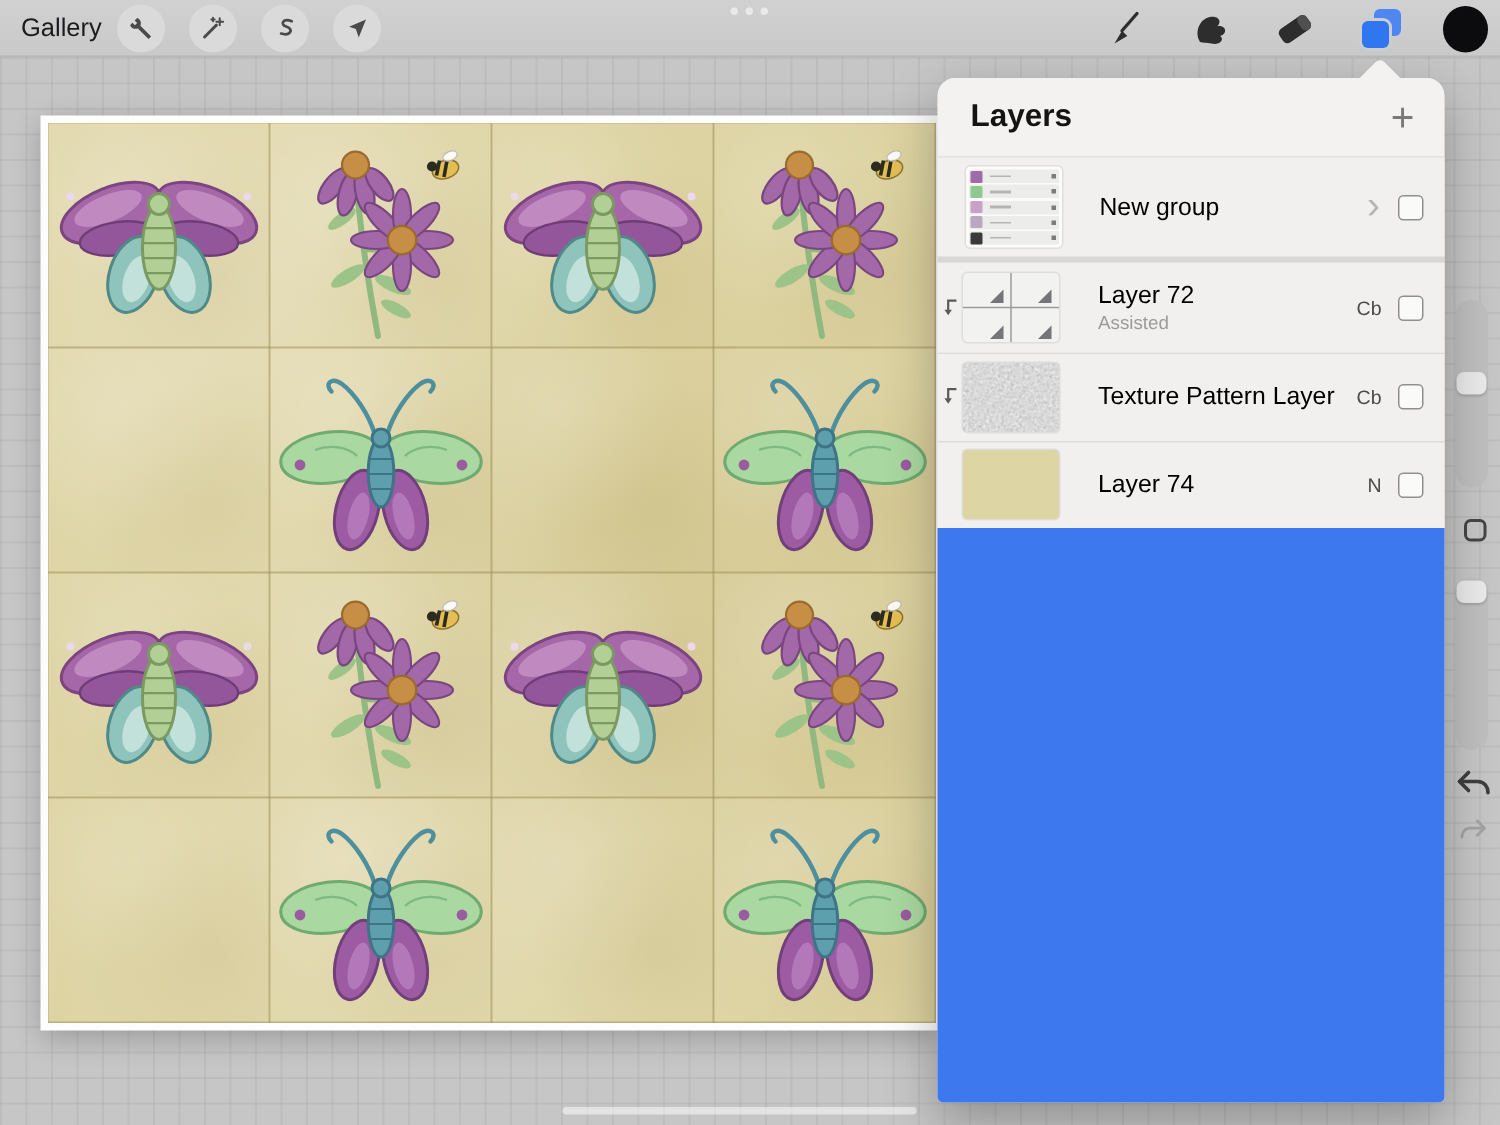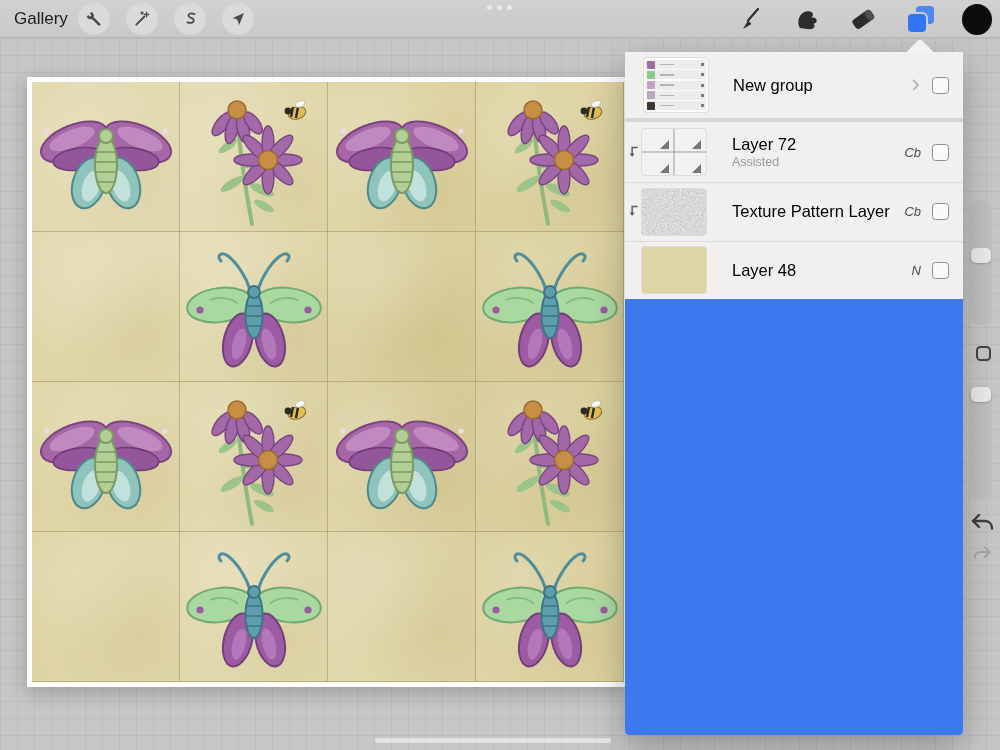--- a/index.html
+++ b/index.html
@@ -77,21 +77,21 @@
   .clip-icon { width:17px; display:flex; justify-content:center; }
   .clip-icon svg { width:11px; height:15px; }
   .thumb { width:64px; border-radius:3px; overflow:hidden; position:relative;
     background:#d9d8d6; flex-shrink:0; }
   .group .thumb { height:54px; margin-right:25px; background:#fbfbfa;
     box-shadow:0 0 0 1px rgba(0,0,0,.07); }
   .layer .thumb { height:46px; margin-right:26px; box-shadow:0 0 0 1px rgba(0,0,0,.08); }
   .lbl { flex:1; min-width:0; }
   .nm { font-size:16.5px; color:#000000; }
   .sub { font-size:12.5px; color:#9b9b9b; margin-top:1px; }
-  .blend { font-size:13px; color:#4b4b4b; margin-right:11px;font-style:italic; }
+  .blend { font-size:13px; color:#4b4b4b; margin-right:11px; }
   .chev { font-size:26px; color:#b5b5b5; font-weight:400; margin-right:12px;
     line-height:1; transform:translateY(-2px); }
   .cbox { width:17px; height:17px; border:1.5px solid #8f8f8f; border-radius:3.5px;
     background:rgba(255,255,255,.65); flex-shrink:0; }
   
   .gthumb-inner { position:absolute; inset:2px 2px; display:flex;
     flex-direction:column; justify-content:space-between; }
   .grow { height:9px; background:#ececea; border-radius:1px;
     display:flex; align-items:center; }
   .gsq { width:8px; height:8px; border-radius:1px; margin-left:1px; flex-shrink:0; }
@@ -325,20 +325,24 @@
         <div class="front"></div>
       </div>
   </div>
   <div class="ricon" style="left:962px">
     <div class="colordisc"></div>
   </div>
 </div>
 
 <aside class="panel">
   <div class="panel-arrow"></div>
+  <header class="panel-header">
+    <div class="panel-title">Layers</div>
+    <div class="add-btn">+</div>
+  </header>
   <div class="layer-list">
       <div class="layer-row group">
         <div class="thumb">
           <div class="gthumb-inner">
             <div class="grow">
               <span class="gsq" style="background: rgb(160, 107, 168);"></span>
               <span class="gline"></span>
               <span class="gdot"></span>
             </div>
             <div class="grow">
@@ -412,21 +416,21 @@
         <div class="lbl">
           <div class="nm">Texture Pattern Layer</div>
         </div>
         <span class="blend">Cb</span>
         <span class="cbox"></span>
       </div>
       <div class="layer-row layer" style="height: 58px;">
         <span class="clip-icon"></span>
         <div class="thumb" style="background: rgb(222, 213, 165);"></div>
         <div class="lbl">
-          <div class="nm">Layer 48</div>
+          <div class="nm">Layer 74</div>
         </div>
         <span class="blend">N</span>
         <span class="cbox"></span>
       </div>
     </div>
   <div class="blue-fill"></div>
 </aside>
 
 <div class="track t1"></div>
 <div class="handle h1"></div>

